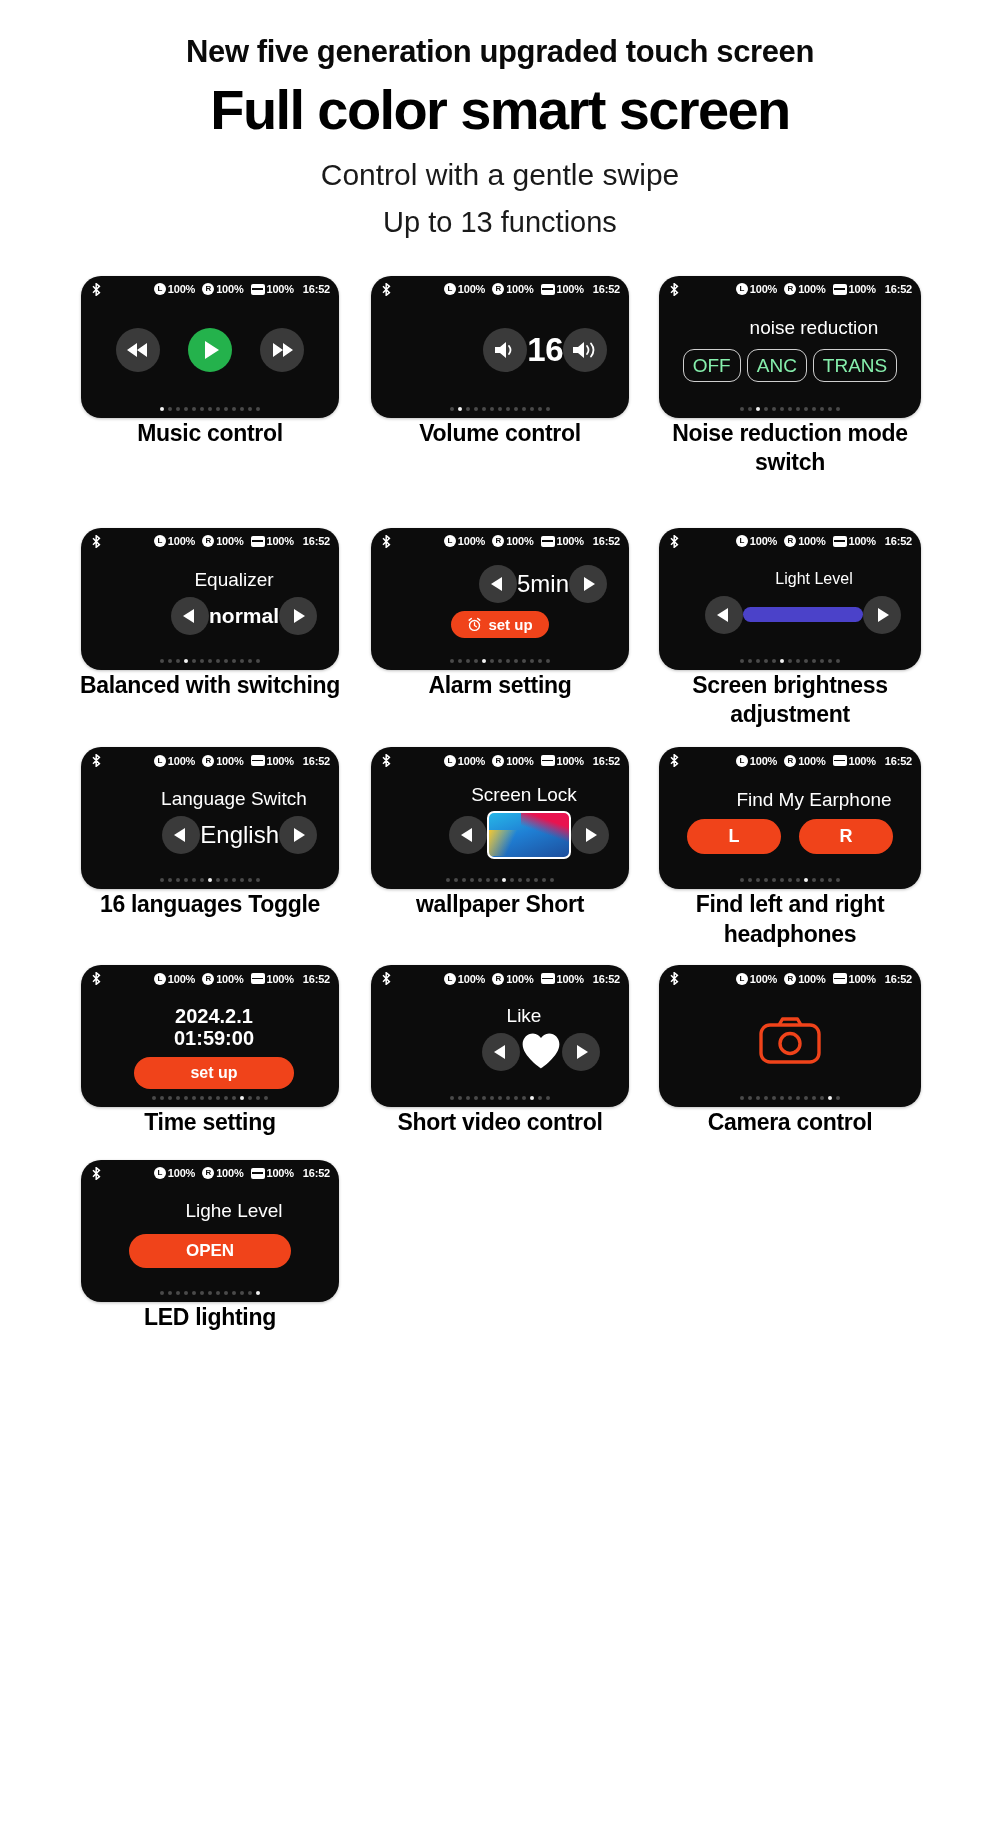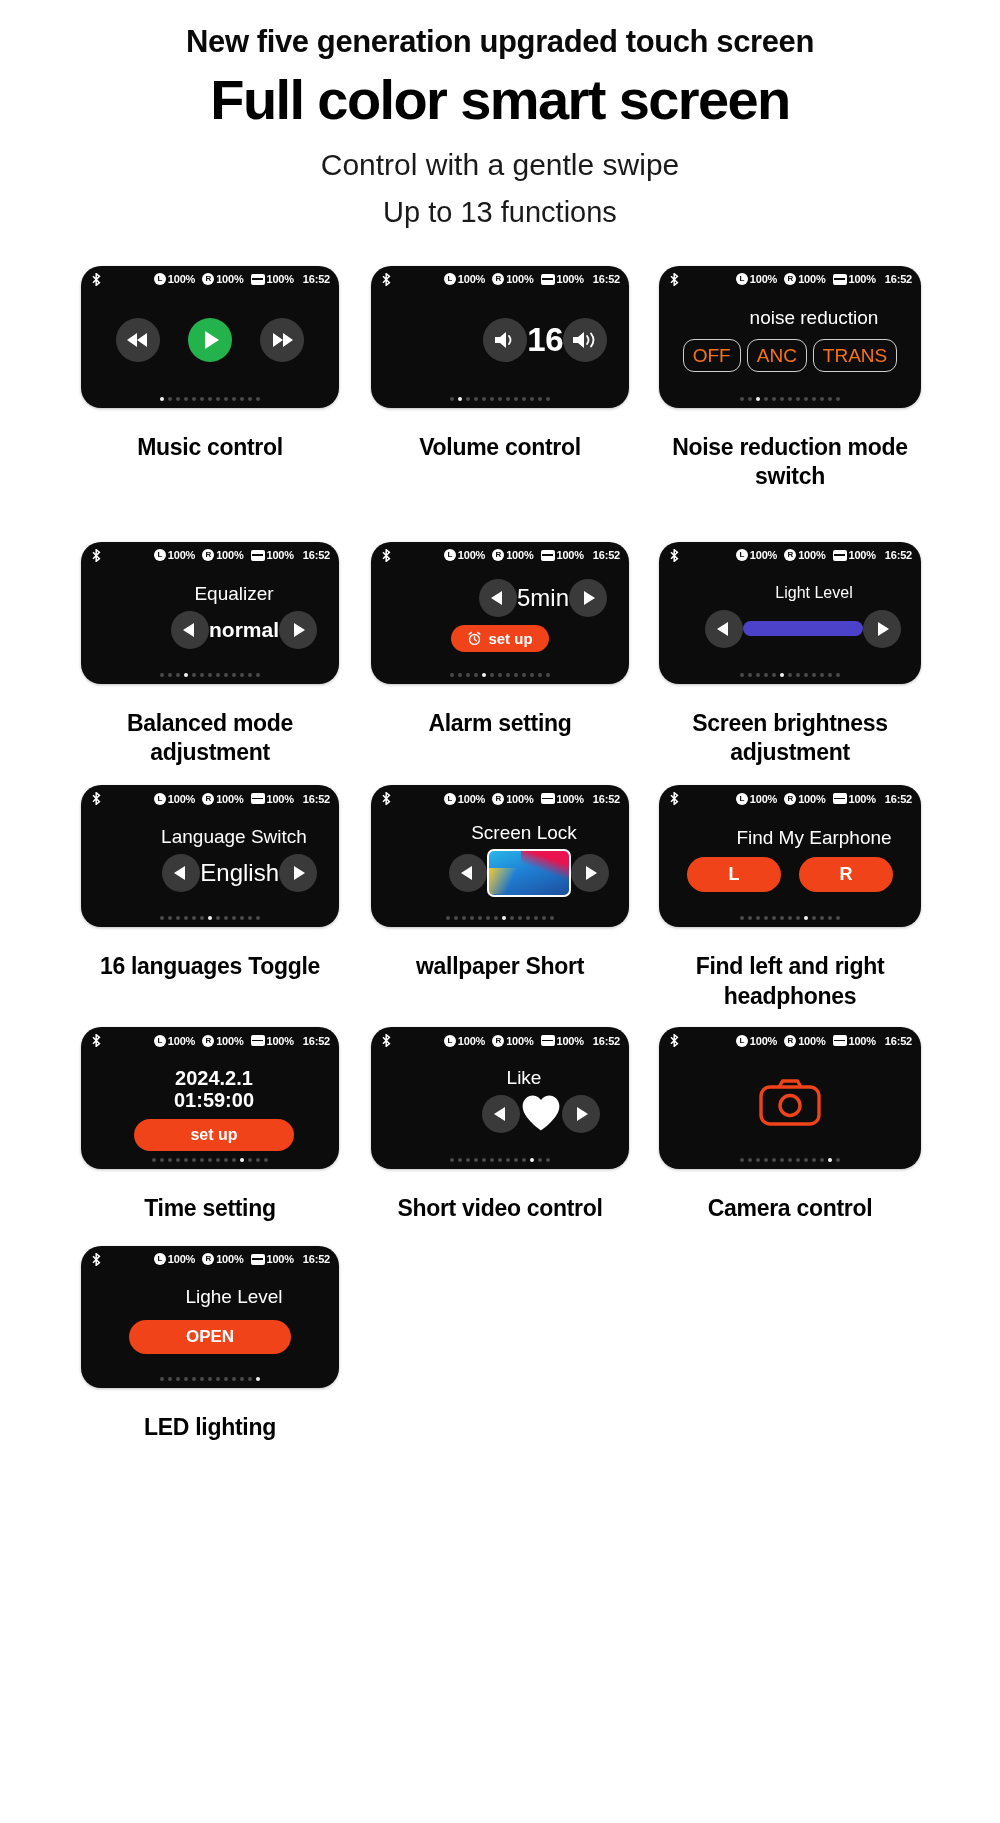--- a/index.html
+++ b/index.html
@@ -4,21 +4,21 @@
 <style>
   * { box-sizing: border-box; margin: 0; padding: 0; }
   html, body {
     width: 1000px;
     background: #ffffff;
     font-family: "Liberation Sans", sans-serif;
   }
   body { width: 1000px; min-height: 1823px; overflow: hidden; }
 
   
-  .header { text-align: center; padding-top: 24px; }
+  .header { text-align: center; padding-top: 34px; }
   .hdr-line1 {
     font-size: 31px; font-weight: bold; color: #0a0a0a;
     letter-spacing: -0.4px; line-height: 1.15;
   }
   .hdr-line2 {
     font-size: 56px; font-weight: bold; color: #000;
     letter-spacing: -1.6px; line-height: 1.2; margin-top: 6px;
   }
   .hdr-line3 {
     font-size: 30px; font-weight: 400; color: #1a1a1a;
@@ -117,21 +117,21 @@
 
   .scr-title { color: #fff; font-size: 19px; font-weight: 400; margin-bottom: 2px; margin-left: 48px; }
   .scr-title.sm { font-size: 16px; }
 
   .big-num { color: #fff; font-size: 33px; font-weight: bold; letter-spacing: -0.5px; }
   .mid-val { color: #fff; font-size: 21px; font-weight: bold; }
   .mid-val.light { font-weight: 400; font-size: 24px; }
 
   .pill-out {
     border: 1.6px solid #cfcfcf; border-radius: 11px;
-    color: #f97316; font-size: 19px;
+    color: #86efac; font-size: 19px;
     padding: 6px 9px; line-height: 1;
     display: flex; align-items: center; justify-content: center;
   }
   .pill-row { display: flex; gap: 6px; }
 
   .btn-orange {
     background: #f0431a; color: #fff;
     border-radius: 20px; font-weight: bold;
     display: flex; align-items: center; justify-content: center;
     gap: 6px;
@@ -161,21 +161,21 @@
     width: 42px; height: 42px; position: relative; flex: none;
   }
 
   .cam-icon { width: 62px; height: 46px; }
 
   .date-l1 { color: #fff; font-size: 20px; font-weight: bold; line-height: 1.1; }
   .date-l2 { color: #fff; font-size: 20px; font-weight: bold; line-height: 1.15; }
 
   
   .caption {
-    margin-top: 25px; text-align: center;
+    margin-top: 1px; text-align: center;
     font-size: 23px; font-weight: bold; color: #000;
     line-height: 1.28; letter-spacing: -0.3px;
     max-width: 278px;
   }
   .gap-row { height: 40px; grid-column: 1 / -1; }
 </style>
 </head>
 <body>
 
 <div class="header">
@@ -402,21 +402,21 @@
           <span class="dot"></span>
           <span class="dot"></span>
           <span class="dot"></span>
         <span class="dot"></span>
           <span class="dot"></span>
           <span class="dot"></span>
           <span class="dot"></span>
           <span class="dot"></span>
       </div>
     </div>
-    <div class="caption">Balanced mode adjustment</div>
+    <div class="caption">Balanced with switching</div>
   </div>
 
   <div class="cell">
     <div class="device">
       <div class="statusbar">
         <span class="sb-bt">
           <svg width="9" height="13" viewBox="0 0 9 13">
               <path d="M1 3.3 L7.4 9.7 L4.2 12.3 V0.7 L7.4 3.3 L1 9.7" fill="none" stroke="#fff" stroke-width="1.5"></path>
             </svg>
         </span>

